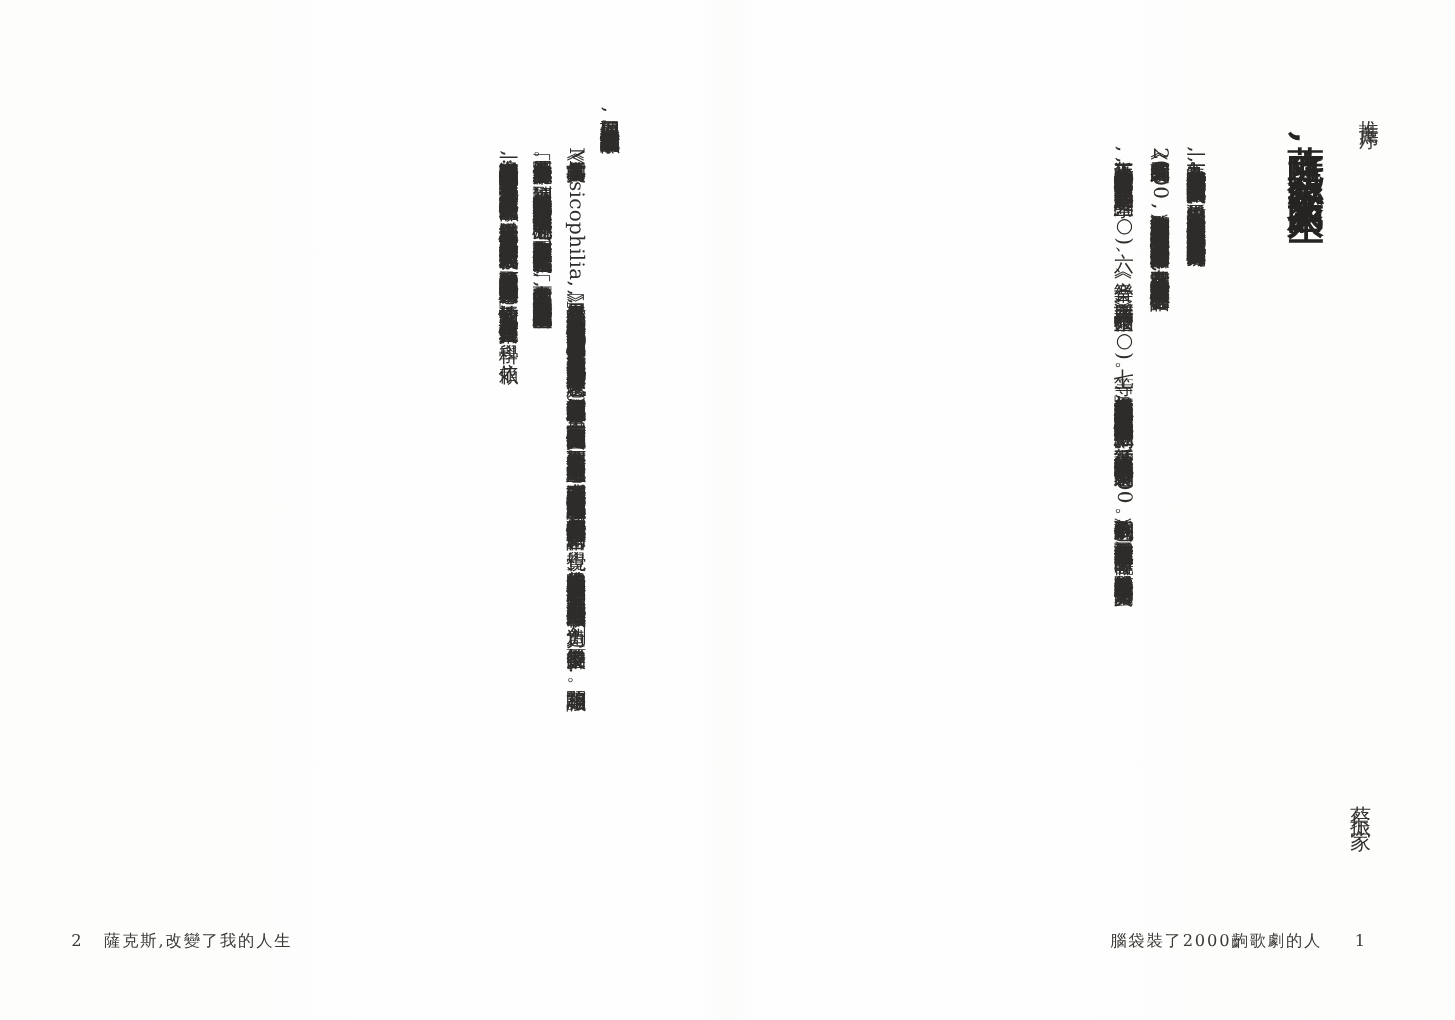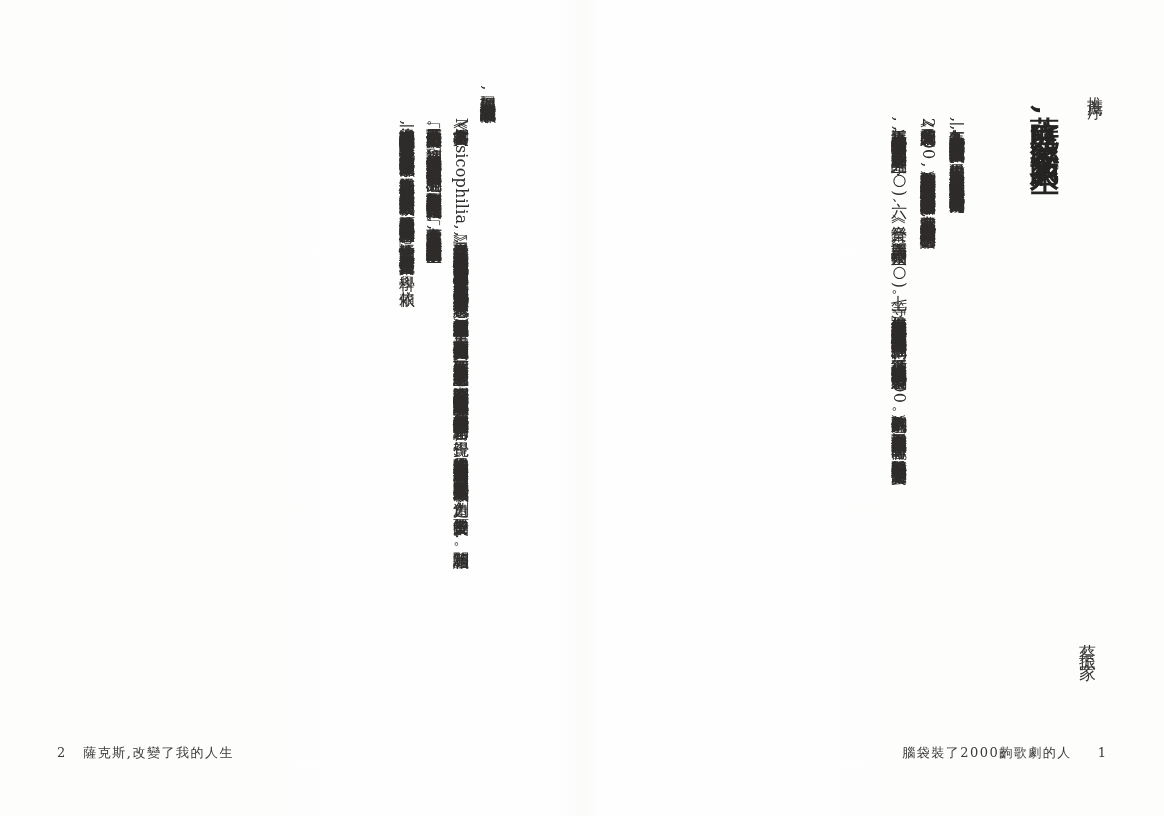--- a/index.html
+++ b/index.html
@@ -42,21 +42,21 @@
     font-size:17px; letter-spacing:10px; color:#33312f;
   }
 
   
   .footer {
     position:absolute; top:744px;
     display:flex; align-items:baseline;
     font-size:13px; letter-spacing:1.5px; color:#3c3a38;
   }
   .footer-left  { left:57px; gap:18px; }
-  .footer-right { right:58px; gap:26px; }
+  .footer-right { right:72px; gap:26px; }
   .page-num { letter-spacing:0; }
 </style>
 </head>
 <body>
 
 <div class="spread">
 
   <section>
     <div class="body-text page-left-body vtext">
         <p class="para">氣息與同理心,讓讀者感受到「薩克斯式」的說故事韻味。</p>

